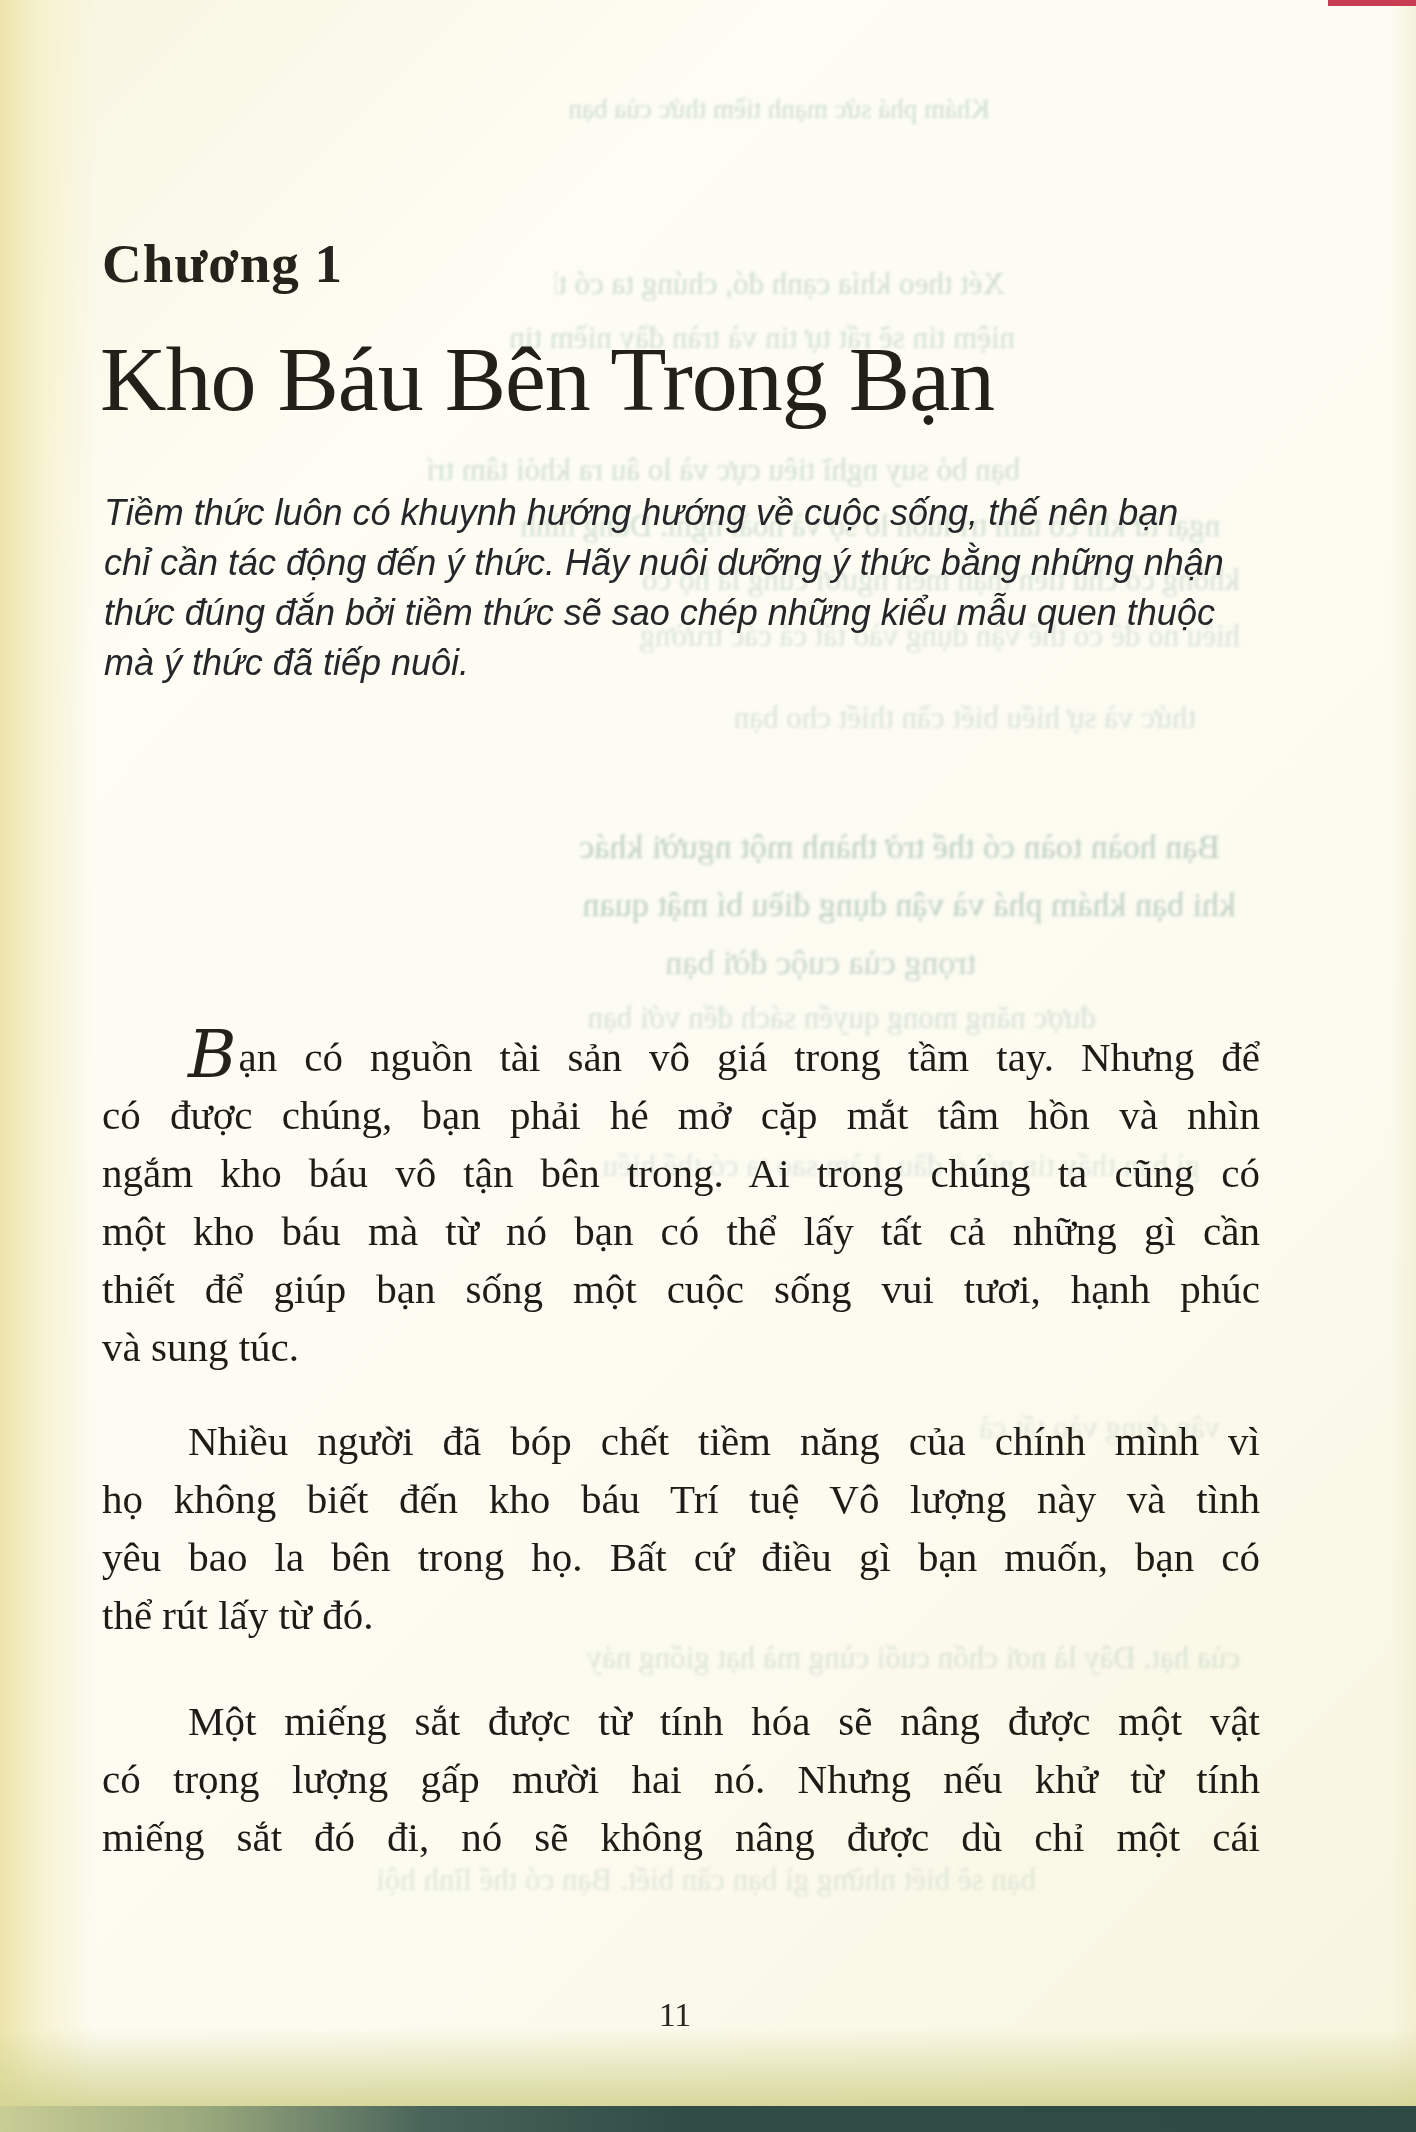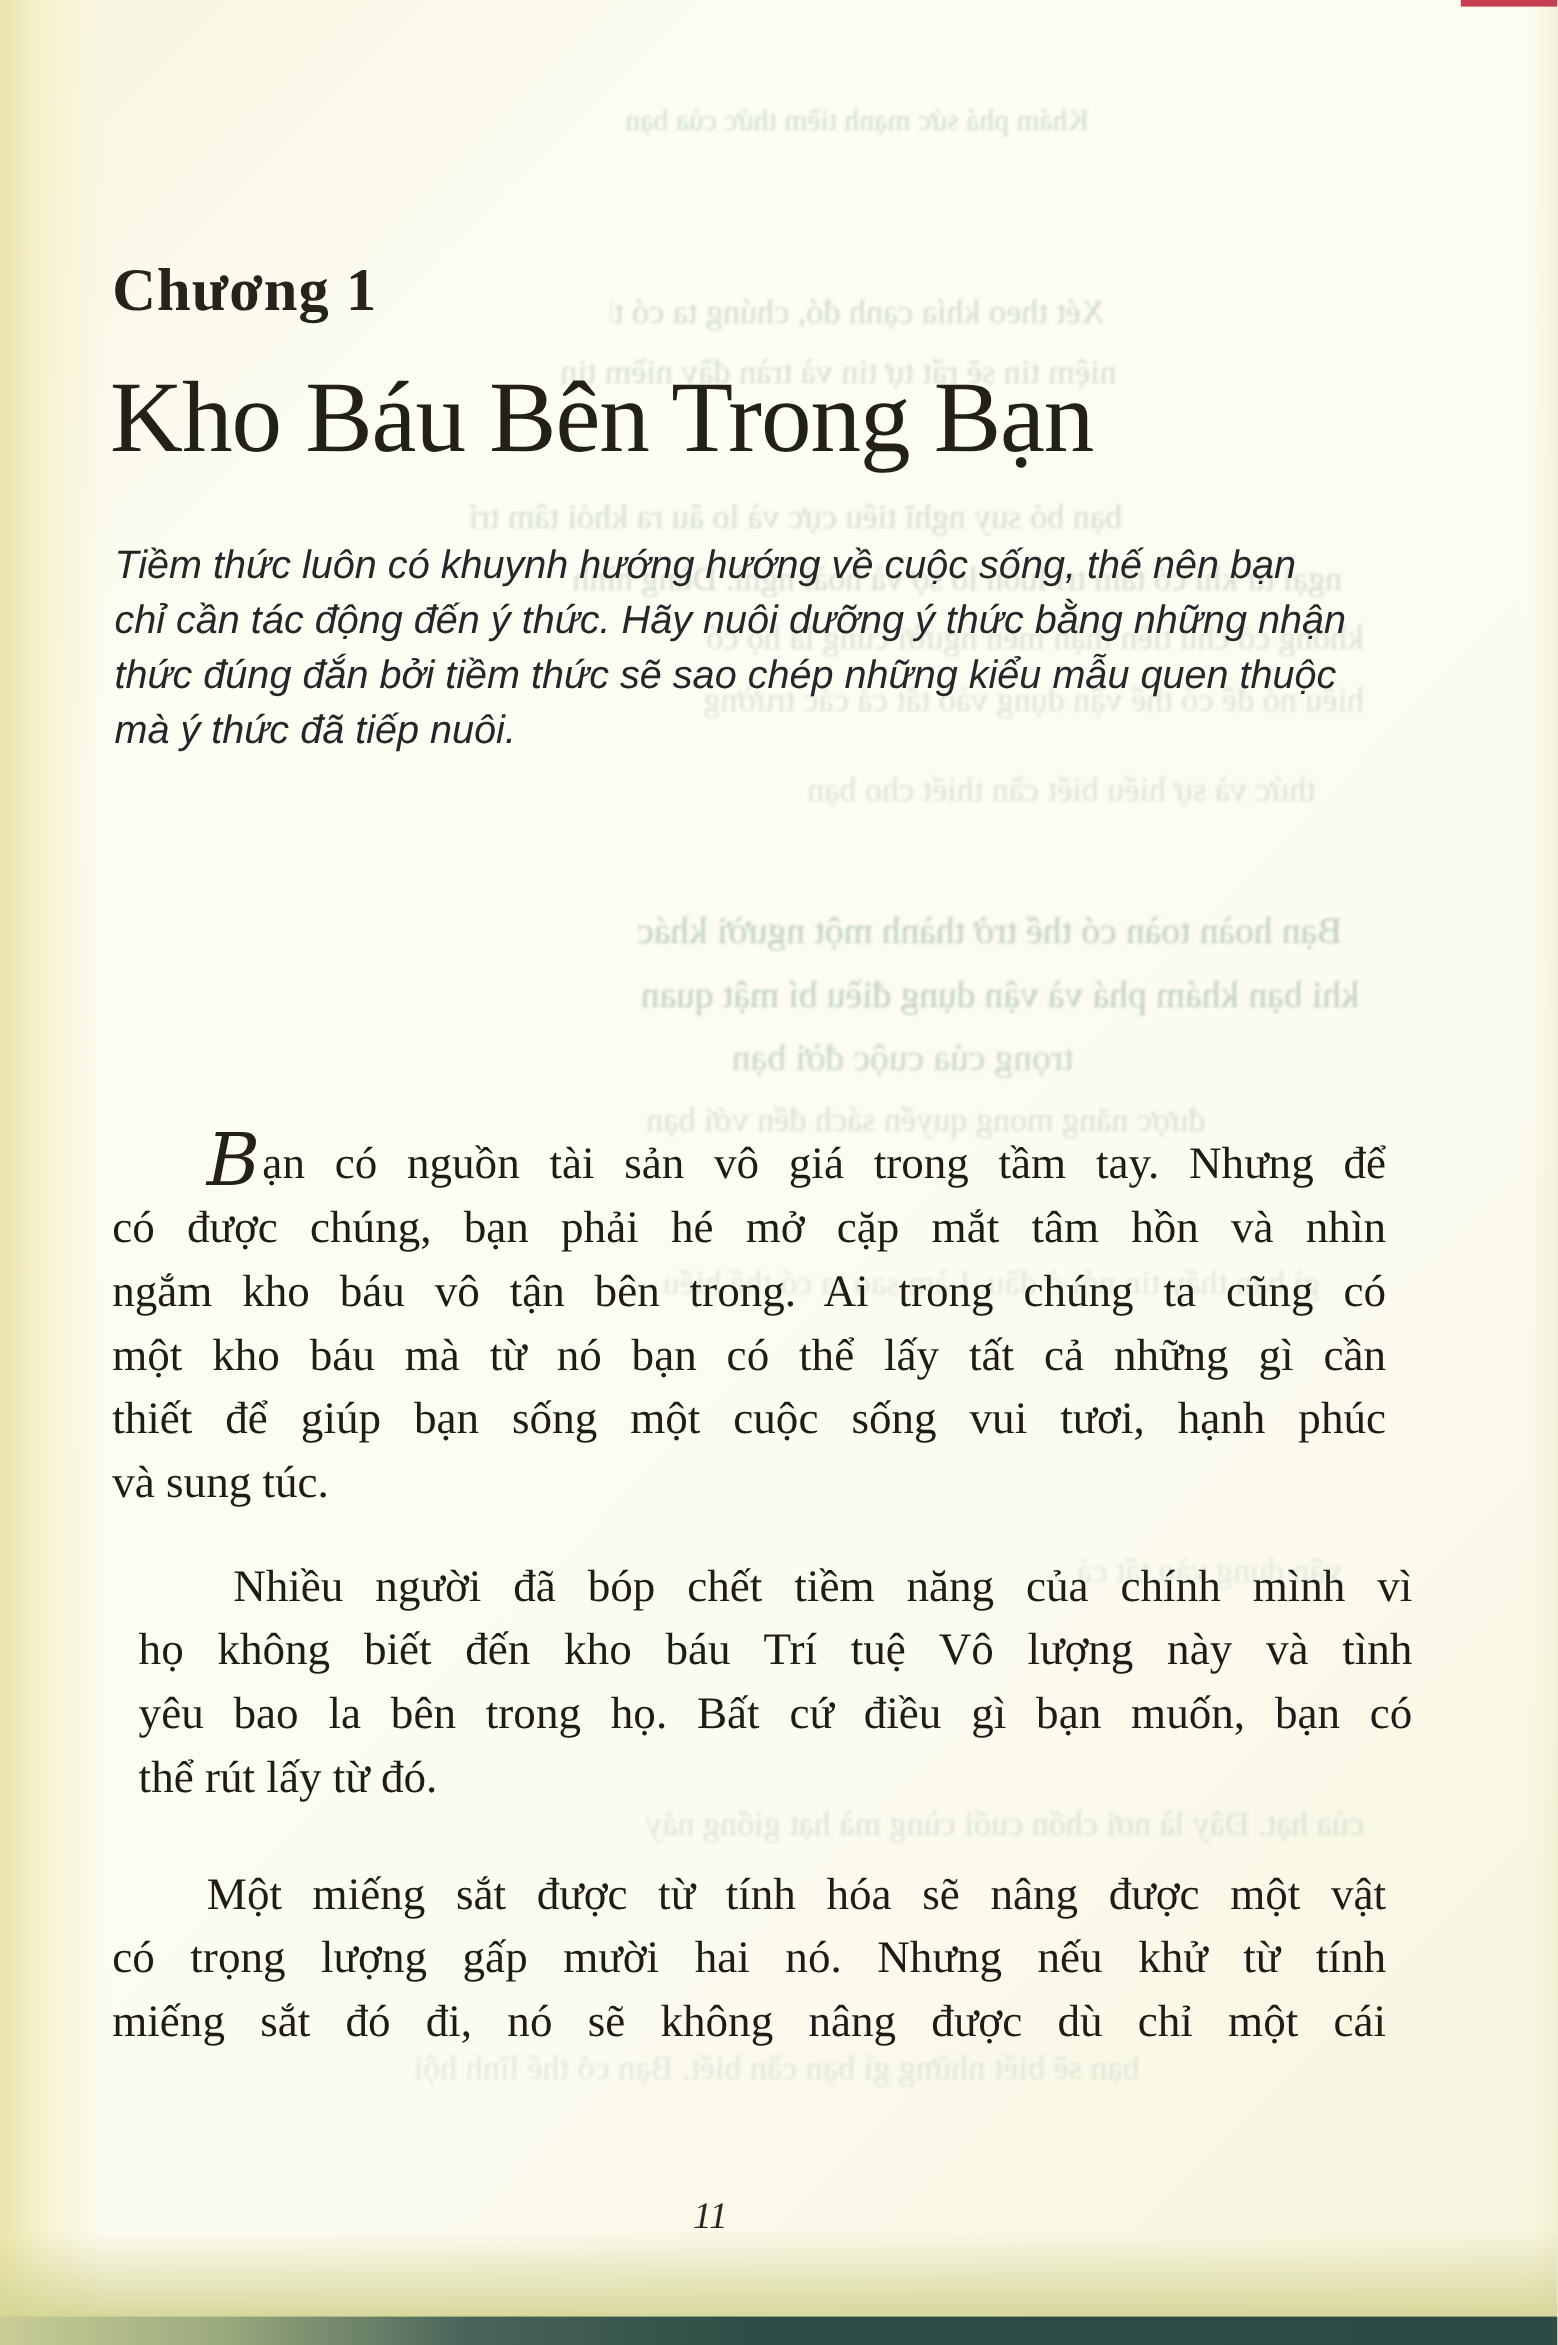--- a/index.html
+++ b/index.html
@@ -48,29 +48,29 @@
                    letter-spacing:-1px; color:#23201a; white-space:nowrap; }
 
   
   .epigraph { position:absolute; left:104px; top:488px; width:1130px;
               font-family:"Liberation Sans","DejaVu Sans",sans-serif; font-style:italic;
               font-size:36px; line-height:50px; color:#26262a; }
   .epigraph .eline { white-space:nowrap; }
 
   
   .para { position:absolute; left:102px; width:1158px; font-size:41px; line-height:58px; color:#1f1c17; }
-  .p1 { top:1028px; } .p2 { top:1412px;margin-left:24px; } .p3 { top:1692px; }
+  .p1 { top:1028px; } .p2 { top:1412px; } .p3 { top:1692px; }
   .jline { text-align:justify; text-align-last:justify; height:58px; overflow:visible; white-space:nowrap; }
   .jline.last { text-align-last:left; }
   .indent { padding-left:86px; box-sizing:border-box; }
   .dropcap { font-family:"DejaVu Serif",serif; font-style:italic; font-size:66px;
              line-height:0; vertical-align:-6px; letter-spacing:2px; color:#24211b; }
 
-  .page-number { position:absolute; left:630px; top:1996px; width:90px; 
-                 font-size:34px; color:#2a2username7; color:#2a2722;font-style:italic; }
+  .page-number { position:absolute; left:630px; top:1996px; width:90px; text-align:center;
+                 font-size:34px; color:#2a2username7; color:#2a2722; }
 </style>
 </head>
 <body>
 
 <div class="page">
 
   <div class="edge-left"></div>
   <div class="edge-right"></div>
   <div class="corner-red"></div>
   <div class="bottom-fade"></div>

